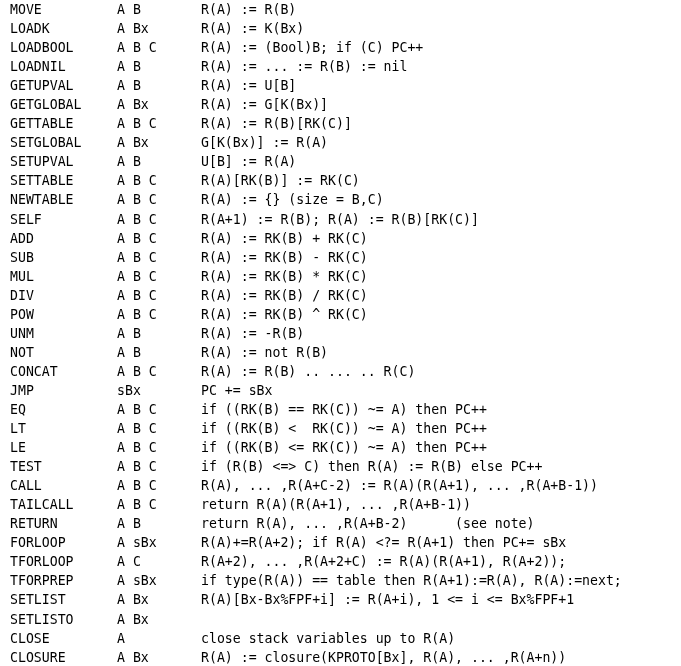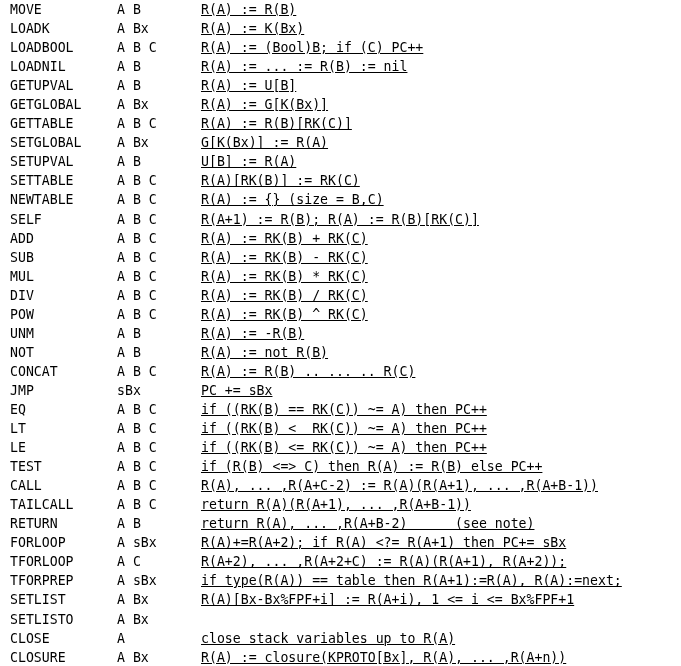--- a/index.html
+++ b/index.html
@@ -21,21 +21,20 @@
     font-size: 13.2px;
     line-height: 19.05px;
     color: #000000;
     white-space: pre;
     letter-spacing: 0px;
   }
   .op-row {
     display: block;
     white-space: pre;
     height: 19.05px;
-    text-decoration: underline;
   }
   .op-name {
     display: inline-block;
     width: 107px;
     white-space: pre;
   }
   .op-args {
     display: inline-block;
     width: 84px;
     white-space: pre;

